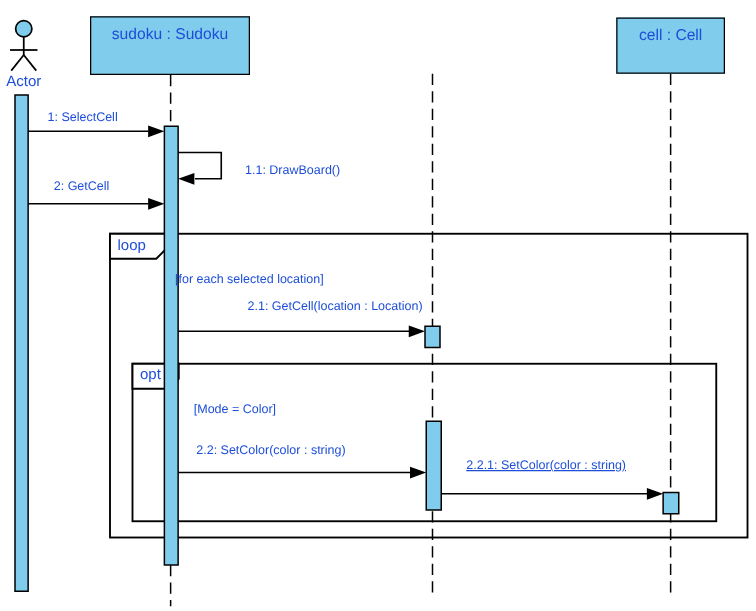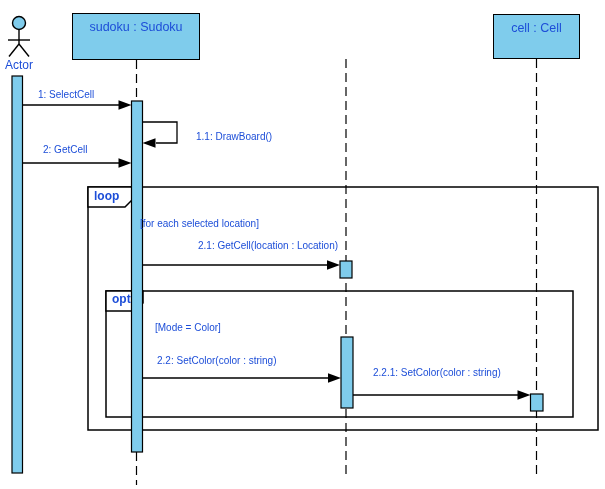--- a/index.html
+++ b/index.html
@@ -6,21 +6,21 @@
   .canvas{
     position:relative;width:605px;height:489px;background:#ffffff;
     font-family:"Liberation Sans",sans-serif;color:#1d4ed8;overflow:hidden;
   }
   .canvas svg{position:absolute;left:0;top:0;}
   .head-box{
     position:absolute;background:#7FCCEC;border:1.6px solid #000;
     box-sizing:border-box;text-align:center;font-size:12.5px;padding-top:6px;
   }
   .lbl{position:absolute;font-size:10px;white-space:nowrap;line-height:13px;}
-  .op-lbl{position:absolute;font-size:12px;font-weight:bold;white-space:nowrap;line-height:13px;}
+  .op-lbl{position:absolute;font-size:12px;font-weight:normal;white-space:nowrap;line-height:13px;}
   .actor-lbl{position:absolute;font-size:12px;text-align:center;white-space:nowrap;}
 </style>
 </head>
 <body>
 
 <div class="canvas">
 
   <svg width="605" height="489" viewBox="0 0 605 489">
 
     <line x1="136.5" y1="60" x2="136.5" y2="485" stroke="#000" stroke-width="1.2" stroke-dasharray="9,5"></line>
@@ -78,15 +78,15 @@
   <div class="op-lbl" style="left:112px;top:293px;">opt</div>
 
   <div class="lbl" style="left:140px;top:217px;">[for each selected location]</div>
   <div class="lbl" style="left:155px;top:321px;">[Mode = Color]</div>
 
   <div class="lbl" style="left:38px;top:88px;">1: SelectCell</div>
   <div class="lbl" style="left:196px;top:130px;">1.1: DrawBoard()</div>
   <div class="lbl" style="left:43px;top:143px;">2: GetCell</div>
   <div class="lbl" style="left:198px;top:239px;">2.1: GetCell(location : Location)</div>
   <div class="lbl" style="left:157px;top:354px;">2.2: SetColor(color : string)</div>
-  <div class="lbl" style="left:373px;top:366px;">2.2.1: SetColor(color : string)</div>
+  <div class="lbl" style="left:373px;top:366px;text-decoration:underline;">2.2.1: SetColor(color : string)</div>
 
 </div>
 
 </body></html>

